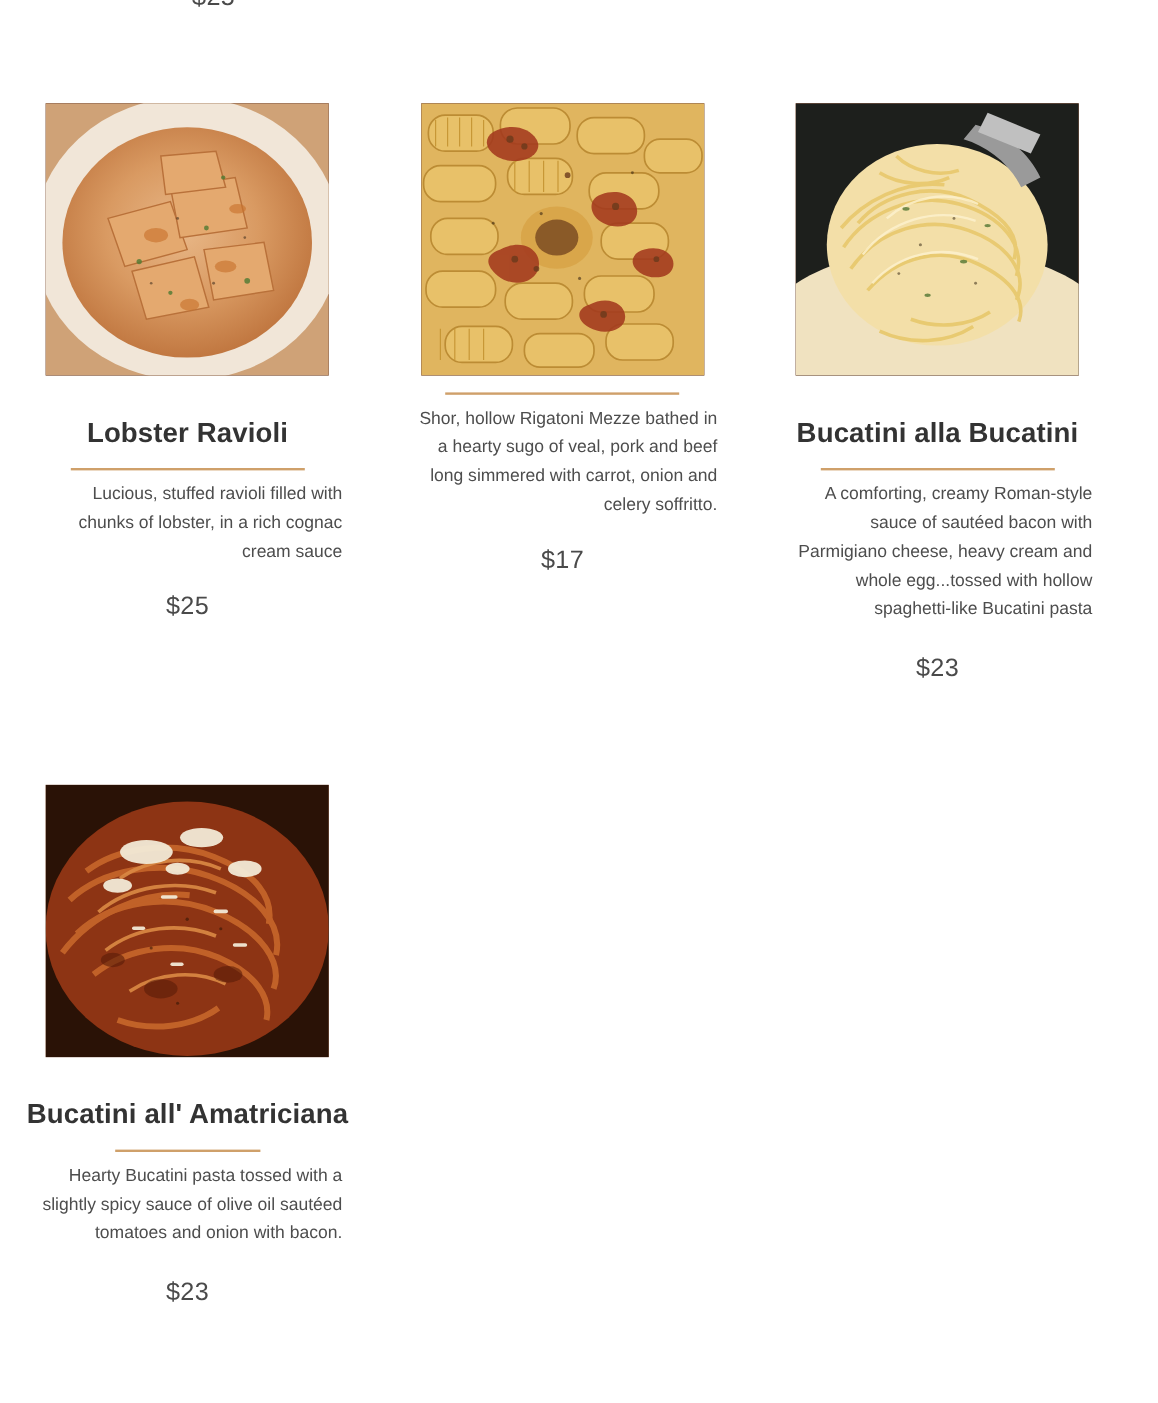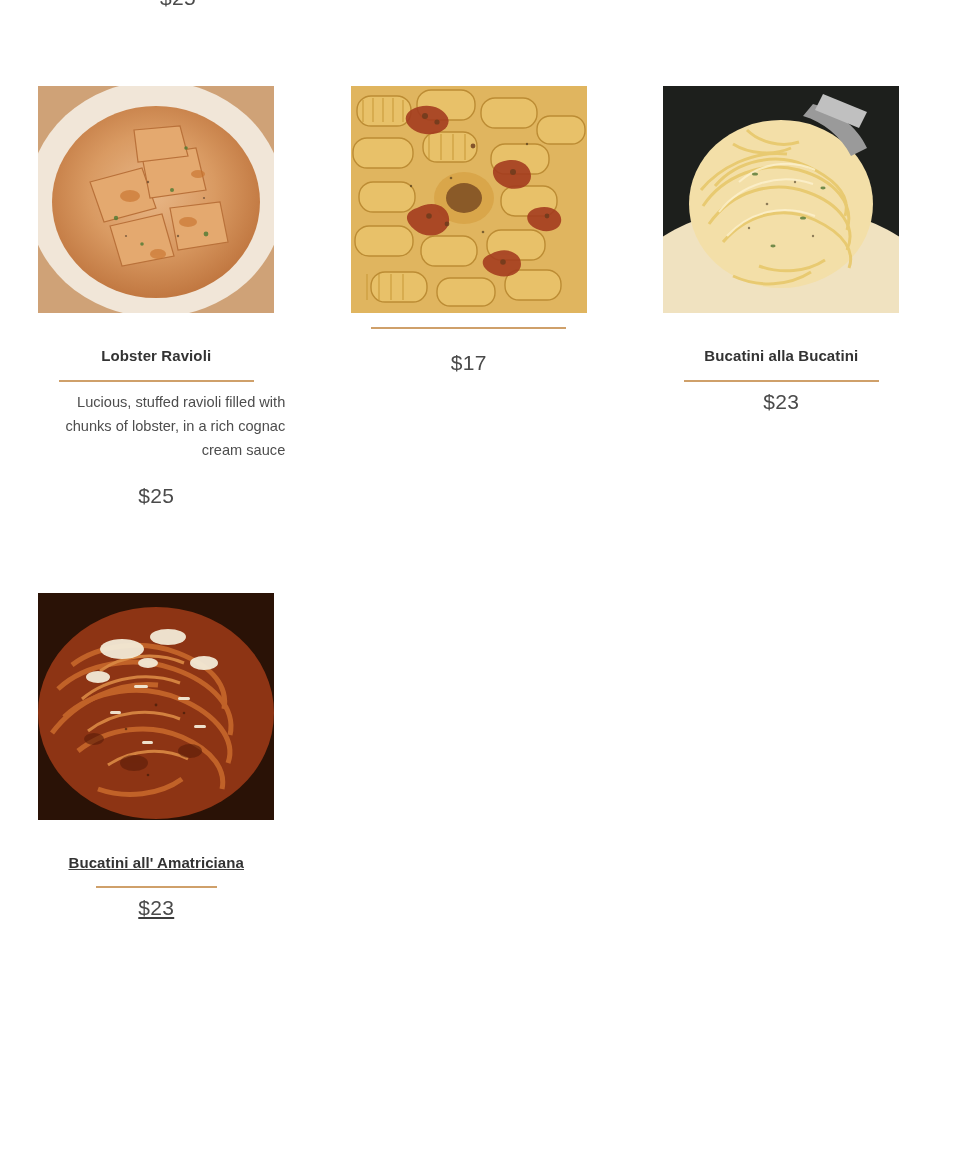--- a/index.html
+++ b/index.html
@@ -44,35 +44,34 @@
 
   .card {
     width: 312.5px;
     padding: 0 8px;
     display: flex;
     flex-direction: column;
     align-items: center;
   }
   .card.row2 {
     margin-top: 85px;
-    text-decoration: underline;
   }
 
   .thumb {
     width: 236px;
     height: 227px;
     overflow: hidden;
     position: relative;
     background: #6b3a22;
   }
   .thumb svg { display: block; }
 
   .dish-title {
     margin-top: 33px;
-    font-size: 15px;
+    font-size: 23px;
     font-weight: bold;
     color: #333333;
     text-align: center;
     line-height: 1.3;
     letter-spacing: 0.1px;
   }
 
   .divider {
     margin-top: 14px;
     width: 195px;
@@ -90,21 +89,21 @@
     max-width: 258px;
   }
 
   .price {
     margin-top: 22px;
     font-size: 21px;
     color: #4a4a4a;
     text-align: center;
     letter-spacing: 0.3px;
   }
-  .price.gap-lg { margin-top: 8px; }
+  .price.gap-lg { margin-top: 25px; }
 </style>
 </head>
 <body>
 
 <div class="page">
 
   <div class="top-cut-price">$25</div>
 
   <div class="grid">
 
@@ -202,20 +201,21 @@
           </g>
           <g fill="#3d2a14" opacity="0.6">
             <circle cx="100" cy="92" r="1.3"></circle>
             <circle cx="132" cy="146" r="1.3"></circle>
             <circle cx="60" cy="100" r="1.2"></circle>
             <circle cx="176" cy="58" r="1.2"></circle>
           </g>
         </svg>
       </div>
       <div class="divider"></div>
+      <div class="desc">Shor, hollow Rigatoni Mezze bathed in a hearty sugo of veal, pork and beef long simmered with carrot, onion and celery soffritto.</div>
       <div class="price">$17</div>
     </div>
 
     <div class="card">
       <div class="thumb">
         <svg width="236" height="227" viewBox="0 0 236 227" xmlns="http://www.w3.org/2000/svg" aria-hidden="true">
           <rect width="236" height="227" fill="#1d1f1c"></rect>
           <ellipse cx="118" cy="200" rx="150" ry="80" fill="#f0e2c0"></ellipse>
           <ellipse cx="118" cy="118" rx="92" ry="84" fill="#f3dfa8"></ellipse>
           <g stroke="#e8c96f" stroke-width="3" fill="none" opacity="0.95">
@@ -245,20 +245,21 @@
           <g fill="#3b2d18" opacity="0.55">
             <circle cx="104" cy="118" r="1.3"></circle>
             <circle cx="132" cy="96" r="1.2"></circle>
             <circle cx="86" cy="142" r="1.2"></circle>
             <circle cx="150" cy="150" r="1.2"></circle>
           </g>
         </svg>
       </div>
       <div class="dish-title">Bucatini alla Bucatini</div>
       <div class="divider"></div>
+      <div class="desc">A comforting, creamy Roman-style sauce of sautéed bacon with Parmigiano cheese, heavy cream and whole egg...tossed with hollow spaghetti-like Bucatini pasta</div>
       <div class="price gap-lg">$23</div>
     </div>
 
     <div class="card row2">
       <div class="thumb">
         <svg width="236" height="227" viewBox="0 0 236 227" xmlns="http://www.w3.org/2000/svg" aria-hidden="true">
           <rect width="236" height="227" fill="#2a1206"></rect>
           <ellipse cx="118" cy="120" rx="118" ry="106" fill="#8d3414"></ellipse>
           <g stroke="#c4652a" stroke-width="5" fill="none" opacity="0.95">
             <path d="M20 96c28-26 76-34 116-20s62 40 56 66"></path>
@@ -294,17 +295,18 @@
           <g fill="#2e1405" opacity="0.55">
             <circle cx="118" cy="112" r="1.4"></circle>
             <circle cx="88" cy="136" r="1.3"></circle>
             <circle cx="146" cy="120" r="1.3"></circle>
             <circle cx="110" cy="182" r="1.3"></circle>
           </g>
         </svg>
       </div>
       <div class="dish-title">Bucatini all' Amatriciana</div>
       <div class="divider short"></div>
+      <div class="desc">Hearty Bucatini pasta tossed with a slightly spicy sauce of olive oil sautéed tomatoes and onion with bacon.</div>
       <div class="price gap-lg">$23</div>
     </div>
 
   </div>
 </div>
 
 </body></html>

